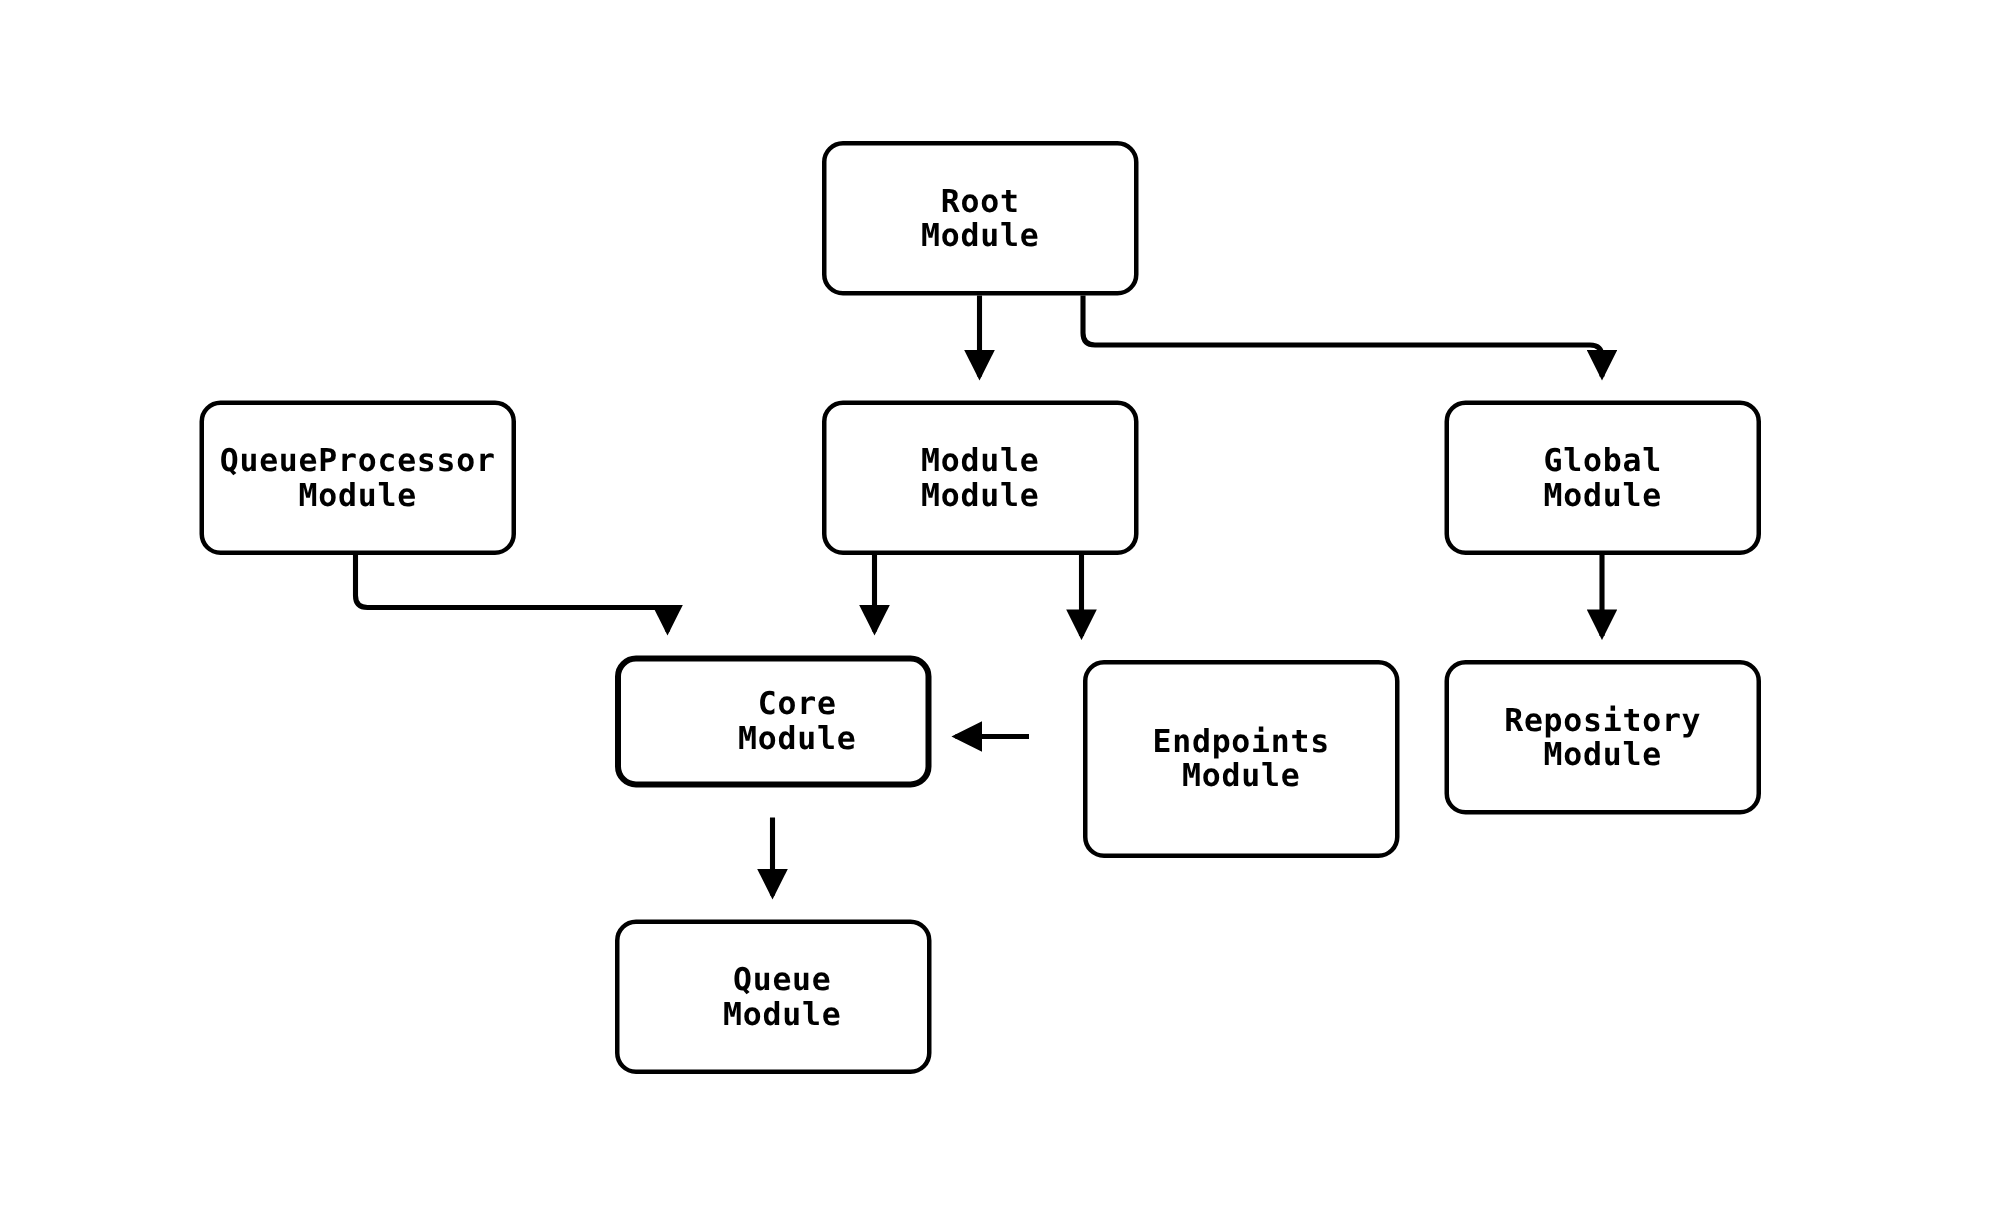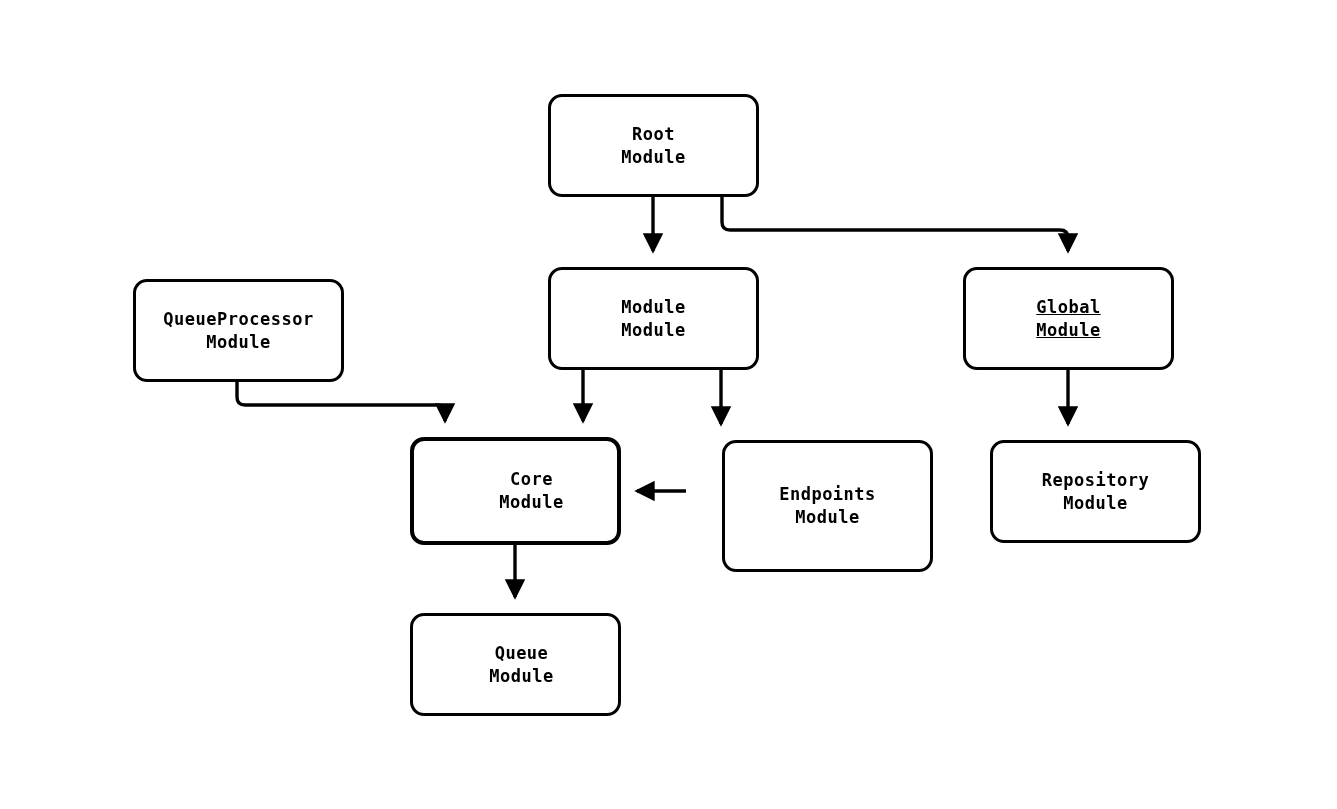--- a/index.html
+++ b/index.html
@@ -35,21 +35,21 @@
     flex-direction: column;
     align-items: center;
     justify-content: center;
     z-index: 2;
   }
   .node.emphasis {
     border-width: 4px;
   }
   .node-line {
     font-family: "DejaVu Sans Mono", monospace;
-    font-size: 17px;
+    font-size: 21px;
     font-weight: 700;
     line-height: 23px;
     color: #000000;
     white-space: pre;
     letter-spacing: 0.5px;
   }
 </style>
 </head>
 <body>
 
@@ -74,41 +74,41 @@
         <path d="M 1068 370 L 1068 424" marker-end="url(#arrowhead)"></path>
         <path d="M 515 545 L 515 597" marker-end="url(#arrowhead)"></path>
       </g>
   </svg>
 
   <div id="node-group">
       <div class="node" style="left: 548px; top: 94px; width: 211px; height: 103px;">
         <div class="node-line">Root</div>
         <div class="node-line">Module</div>
       </div>
-      <div class="node" style="left: 133px; top: 267px; width: 211px; height: 103px; margin-top: 12px;">
+      <div class="node" style="left: 133px; top: 267px; width: 211px; height: 103px;">
         <div class="node-line">QueueProcessor</div>
         <div class="node-line">Module</div>
       </div>
       <div class="node" style="left: 548px; top: 267px; width: 211px; height: 103px;">
         <div class="node-line">Module</div>
         <div class="node-line">Module</div>
       </div>
-      <div class="node" style="left: 963px; top: 267px; width: 211px; height: 103px; text-decoration: underline;">
+      <div class="node" style="left: 963px; top: 267px; width: 211px; height: 103px;">
         <div class="node-line">Global</div>
         <div class="node-line">Module</div>
       </div>
-      <div class="node emphasis" style="left: 410px; top: 437px; width: 211px; height: 108px; padding-left: 32px;">
+      <div class="node emphasis" style="left: 410px; top: 437px; width: 211px; height: 88px; padding-left: 32px;">
         <div class="node-line">Core</div>
         <div class="node-line">Module</div>
       </div>
       <div class="node" style="left: 686px; top: 440px; width: 211px; height: 132px; margin-left: 36px;">
         <div class="node-line">Endpoints</div>
         <div class="node-line">Module</div>
       </div>
-      <div class="node" style="left: 990px; top: 440px; width: 211px; height: 103px; text-align: center;">
+      <div class="node" style="left: 963px; top: 440px; width: 211px; height: 103px; text-align: center;">
         <div class="node-line">Repository</div>
         <div class="node-line">Module</div>
       </div>
       <div class="node" style="left: 410px; top: 613px; width: 211px; height: 103px; padding-left: 12px;">
         <div class="node-line">Queue</div>
         <div class="node-line">Module</div>
       </div>
     </div>
 
 </div>

